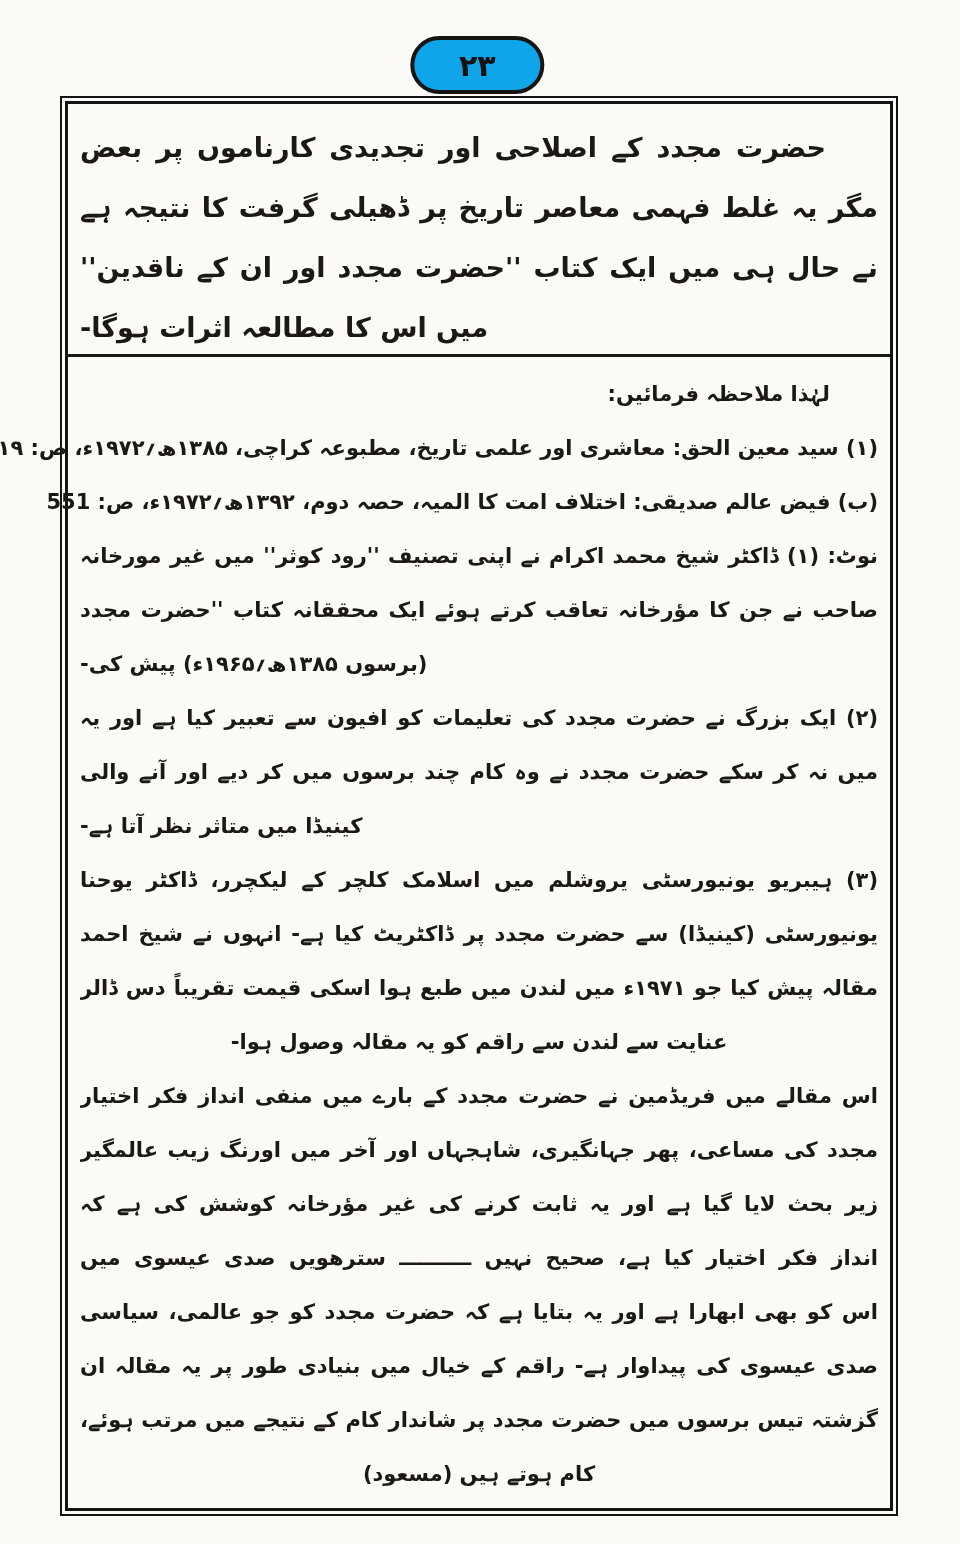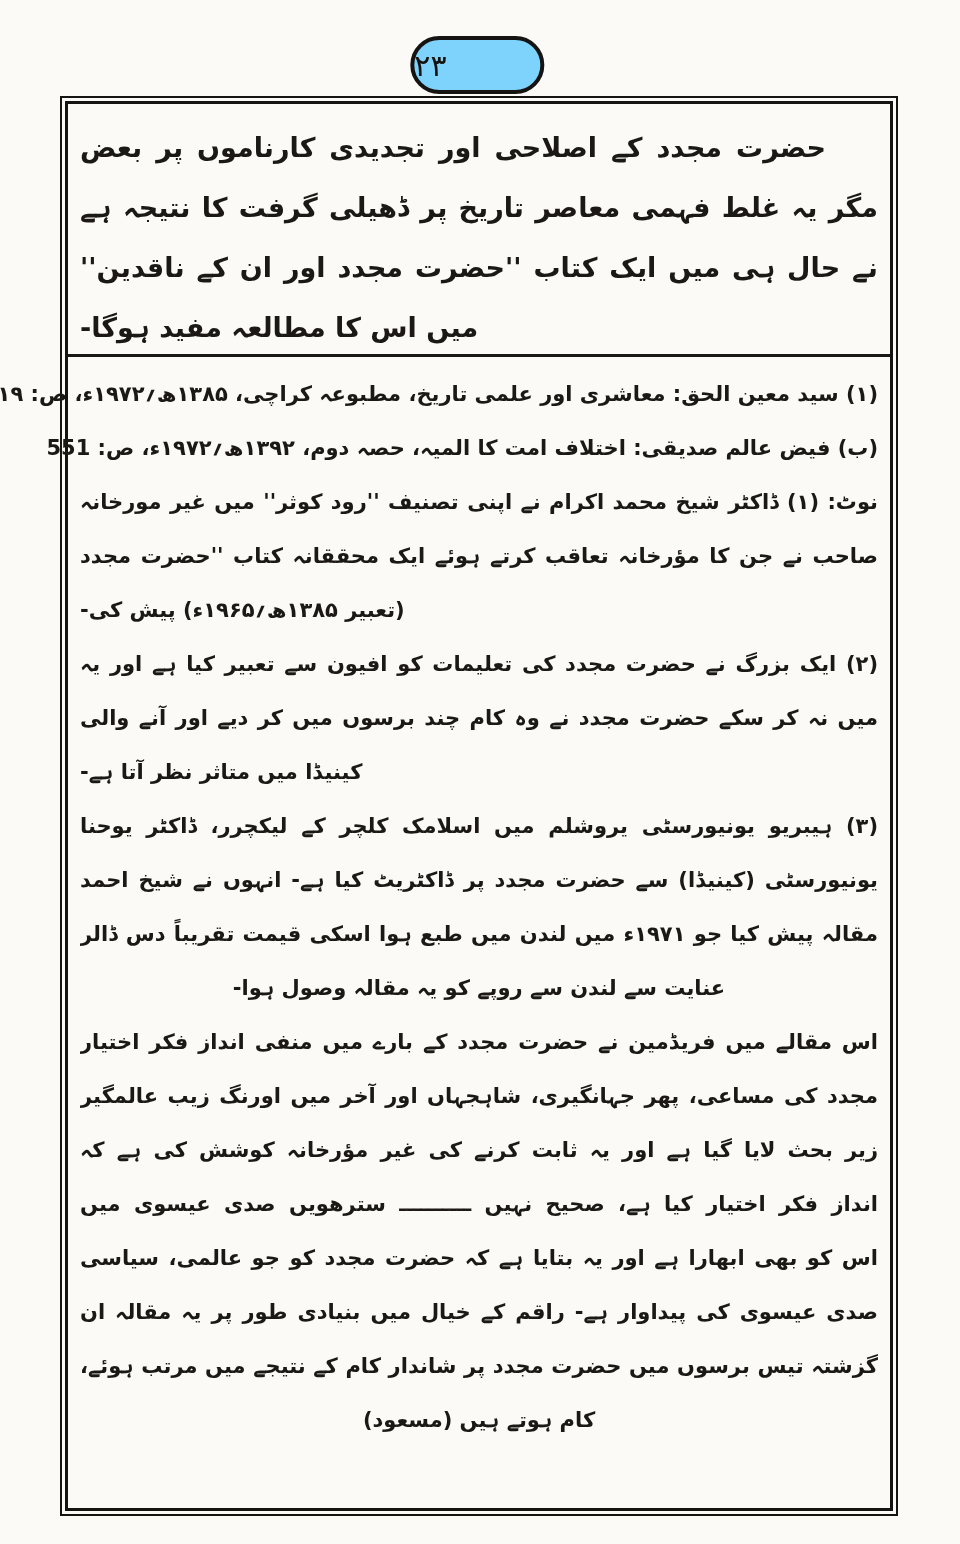--- a/index.html
+++ b/index.html
@@ -10,23 +10,23 @@
     color: #141210;
     overflow: hidden;
   }
   .page { position: relative; width: 960px; height: 1544px; }
 
   
   .page-num {
     position: absolute; top: 36px; left: 50%; transform: translateX(-52%);
     width: 134px; height: 58px;
     border: 4px solid #161412; border-radius: 30px;
-    display: flex; align-items: center; justify-content: flex-start;
-    font-size: 30px; font-weight: normal;
-    background: #7dd3fc;
+    display: flex; align-items: center; justify-content: center;
+    font-size: 30px; font-weight: bold;
+    background: #0ea5e9;
   }
 
   
   .frame {
     position: absolute; left: 60px; top: 96px;
     width: 838px; height: 1420px;
     border: 2px solid #161412;
     padding: 3px;
     background: #fbfaf7;
   }
@@ -87,38 +87,39 @@
     <span>۲۳</span>
   </div>
 
   <div class="frame">
     <div class="frame-inner">
 
       <div class="intro-section">
         <div class="line just indent-first">حضرت مجدد کے اصلاحی اور تجدیدی کارناموں پر بعض حضرت نے تنقید بھی کی ہے</div>
         <div class="line just">مگر یہ غلط فہمی معاصر تاریخ پر ڈھیلی گرفت کا نتیجہ ہے ــــــــــ حضرت زید ابوالحسن فاروقی دہلوی</div>
         <div class="line just">نے حال ہی میں ایک کتاب ''حضرت مجدد اور ان کے ناقدین'' دہلی سے شائع کی ہے- اس سلسلے</div>
-        <div class="line left">میں اس کا مطالعہ مفید ہوگا-</div>
+        <div class="line left">میں اس کا مطالعہ اثرات ہوگا-</div>
       </div>
 
       <div class="divider"></div>
 
       <div class="notes-section">
+        <div class="line right indent-small">لہٰذا ملاحظہ فرمائیں:</div>
         <div class="line right">(۱) سید معین الحق: معاشری اور علمی تاریخ، مطبوعہ کراچی، ۱۳۸۵ھ؍۱۹۷۲ء، ص: ۳۱۹</div>
         <div class="line right">(ب) فیض عالم صدیقی: اختلاف امت کا المیہ، حصہ دوم، ۱۳۹۲ھ؍۱۹۷۲ء، ص: 551</div>
         <div class="line just">نوٹ: (۱) ڈاکٹر شیخ محمد اکرام نے اپنی تصنیف ''رود کوثر'' میں غیر مورخانہ باتیں لکھی تھیں- ڈاکٹر غلام مصطفےٰ خاں</div>
         <div class="line just">صاحب نے جن کا مؤرخانہ تعاقب کرتے ہوئے ایک محققانہ کتاب ''حضرت مجدد الف ثانی ــــــــــ ایک تحقیقی جائزہ''</div>
-        <div class="line left">(تعبیر ۱۳۸۵ھ؍۱۹۶۵ء) پیش کی-</div>
+        <div class="line left">(برسوں ۱۳۸۵ھ؍۱۹۶۵ء) پیش کی-</div>
         <div class="line just">(۲) ایک بزرگ نے حضرت مجدد کی تعلیمات کو افیون سے تعبیر کیا ہے اور یہ خیال نہیں فرمایا کہ جو کام وہ تیس سال برس</div>
         <div class="line just">میں نہ کر سکے حضرت مجدد نے وہ کام چند برسوں میں کر دیے اور آنے والی صدیوں کو اتنا متاثر کیا کہ مصلح کسی نہ</div>
         <div class="line left">کینیڈا میں متاثر نظر آتا ہے-</div>
         <div class="line just">(۳) ہیبریو یونیورسٹی یروشلم میں اسلامک کلچر کے لیکچرر، ڈاکٹر یوحنا فریڈمین نے انسٹی ٹیوٹ آف اسلامک اسٹڈیز، میگل</div>
         <div class="line just">یونیورسٹی (کینیڈا) سے حضرت مجدد پر ڈاکٹریٹ کیا ہے- انہوں نے شیخ احمد سرہندی کے عنوان سے انگریزی میں ایک</div>
         <div class="line just">مقالہ پیش کیا جو ۱۹۷۱ء میں لندن میں طبع ہوا اسکی قیمت تقریباً دس ڈالر (سو روپے) ہے- محترم بشیر احمد خاں صاحب کی</div>
-        <div class="line center">عنایت سے لندن سے روپے کو یہ مقالہ وصول ہوا-</div>
+        <div class="line center">عنایت سے لندن سے راقم کو یہ مقالہ وصول ہوا-</div>
         <div class="line just">اس مقالے میں فریڈمین نے حضرت مجدد کے بارے میں منفی انداز فکر اختیار کیا ہے- اکبری پالیسی کے خلاف حضرت</div>
         <div class="line just">مجدد کی مساعی، پھر جہانگیری، شاہجہاں اور آخر میں اورنگ زیب عالمگیر پر آپ کے اور آپ کی تعلیمات کے اثرات کو</div>
         <div class="line just">زیر بحث لایا گیا ہے اور یہ ثابت کرنے کی غیر مؤرخانہ کوشش کی ہے کہ دوسرے مورخین نے اس بارے میں جو مثبت</div>
         <div class="line just">انداز فکر اختیار کیا ہے، صحیح نہیں ــــــــــ سترھویں صدی عیسوی میں حضرت مجدد کے خلاف جو کچھ لکھا گیا- فریڈمین نے</div>
         <div class="line just">اس کو بھی ابھارا ہے اور یہ بتایا ہے کہ حضرت مجدد کو جو عالمی، سیاسی اور روحانی پیشوا بنا کر پیش کیا جا رہا ہے، یہ خیال بیسویں</div>
         <div class="line just">صدی عیسوی کی پیداوار ہے- راقم کے خیال میں بنیادی طور پر یہ مقالہ ان اثرات کو زائل کرنے کے لئے لکھا گیا ہے- جو</div>
         <div class="line just">گزشتہ تیس برسوں میں حضرت مجدد پر شاندار کام کے نتیجے میں مرتب ہوئے، کینیڈا کی میگل یونیورسٹی میں اسی قسم کے</div>
         <div class="line center">کام ہوتے ہیں (مسعود)</div>
       </div>
 

